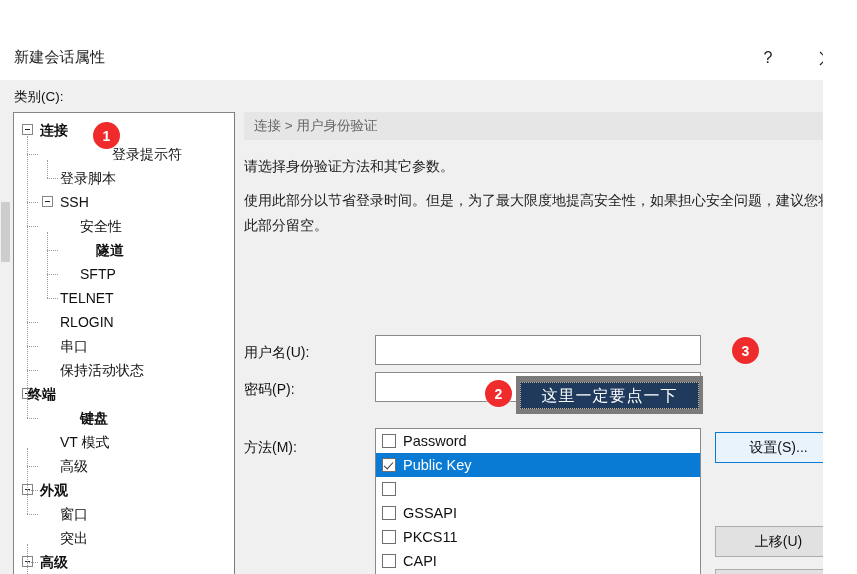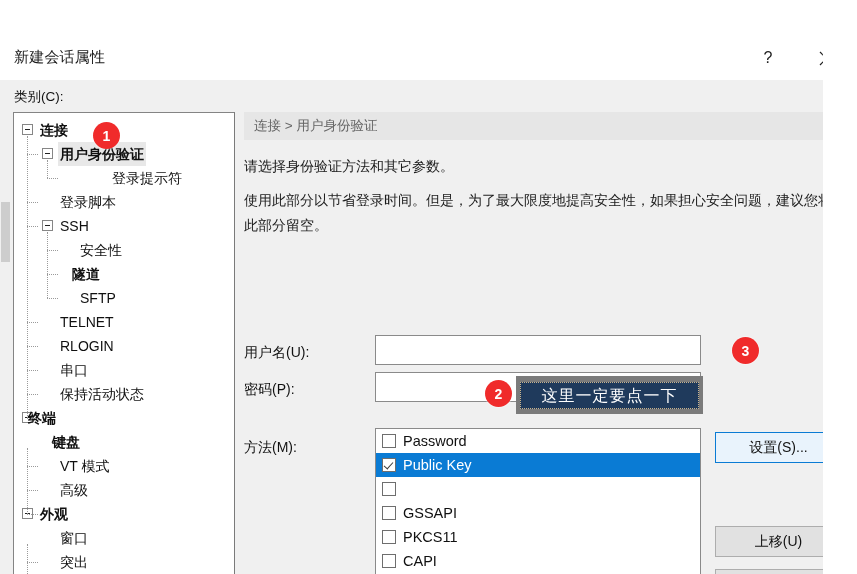--- a/index.html
+++ b/index.html
@@ -328,33 +328,32 @@
       <span>类别(C):</span>
     </div>
 
     <div class="left-strip">
       <div class="left-strip-thumb"></div>
     </div>
 
     <div class="tree-panel">
       <div class="tree-inner" id="tree-inner">
           <div class="tnode bold" style="padding-left: 24px;"><span class="expander" style="left: 8px;"></span><span class="tlabel">连接</span></div>
-          <div class="tnode bold sel" style="padding-left: 44px;"><span class="expander" style="left: 28px;"></span><span class="tlabel">用户身份验证</span></div>
           <div class="tnode" style="padding-left: 96px;"><span class="tlabel">登录提示符</span></div>
           <div class="tnode" style="padding-left: 44px;"><span class="tlabel">登录脚本</span></div>
           <div class="tnode" style="padding-left: 44px;"><span class="expander" style="left: 28px;"></span><span class="tlabel">SSH</span></div>
           <div class="tnode" style="padding-left: 64px;"><span class="tlabel">安全性</span></div>
-          <div class="tnode bold" style="padding-left: 56px;"><span class="tlabel">隧道</span></div>
+          <div class="tnode bold" style="padding-left: 80px;"><span class="tlabel">隧道</span></div>
           <div class="tnode" style="padding-left: 64px;"><span class="tlabel">SFTP</span></div>
           <div class="tnode" style="padding-left: 44px;"><span class="tlabel">TELNET</span></div>
           <div class="tnode" style="padding-left: 44px;"><span class="tlabel">RLOGIN</span></div>
           <div class="tnode" style="padding-left: 44px;"><span class="tlabel">串口</span></div>
           <div class="tnode" style="padding-left: 44px;"><span class="tlabel">保持活动状态</span></div>
           <div class="tnode bold" style="padding-left: 12px;"><span class="expander" style="left: 8px;"></span><span class="tlabel">终端</span></div>
-          <div class="tnode bold" style="padding-left: 36px; text-decoration: underline;"><span class="tlabel">键盘</span></div>
+          <div class="tnode bold" style="padding-left: 64px; text-decoration: underline;"><span class="tlabel">键盘</span></div>
           <div class="tnode" style="padding-left: 44px;"><span class="tlabel">VT 模式</span></div>
           <div class="tnode" style="padding-left: 44px;"><span class="tlabel">高级</span></div>
           <div class="tnode bold" style="padding-left: 24px;"><span class="expander" style="left: 8px;"></span><span class="tlabel">外观</span></div>
           <div class="tnode" style="padding-left: 44px;"><span class="tlabel">窗口</span></div>
           <div class="tnode" style="padding-left: 44px;"><span class="tlabel">突出</span></div>
           <div class="tnode bold" style="padding-left: 24px;"><span class="expander" style="left: 8px;"></span><span class="tlabel">高级</span></div>
           <div class="vline" style="left: 13px; top: 23px; height: 282px;"></div>
           <div class="vline" style="left: 13px; top: 335px; height: 66px;"></div>
           <div class="vline" style="left: 13px; top: 431px; height: 42px;"></div>
           <div class="vline" style="left: 33px; top: 47px; height: 18px;"></div>

